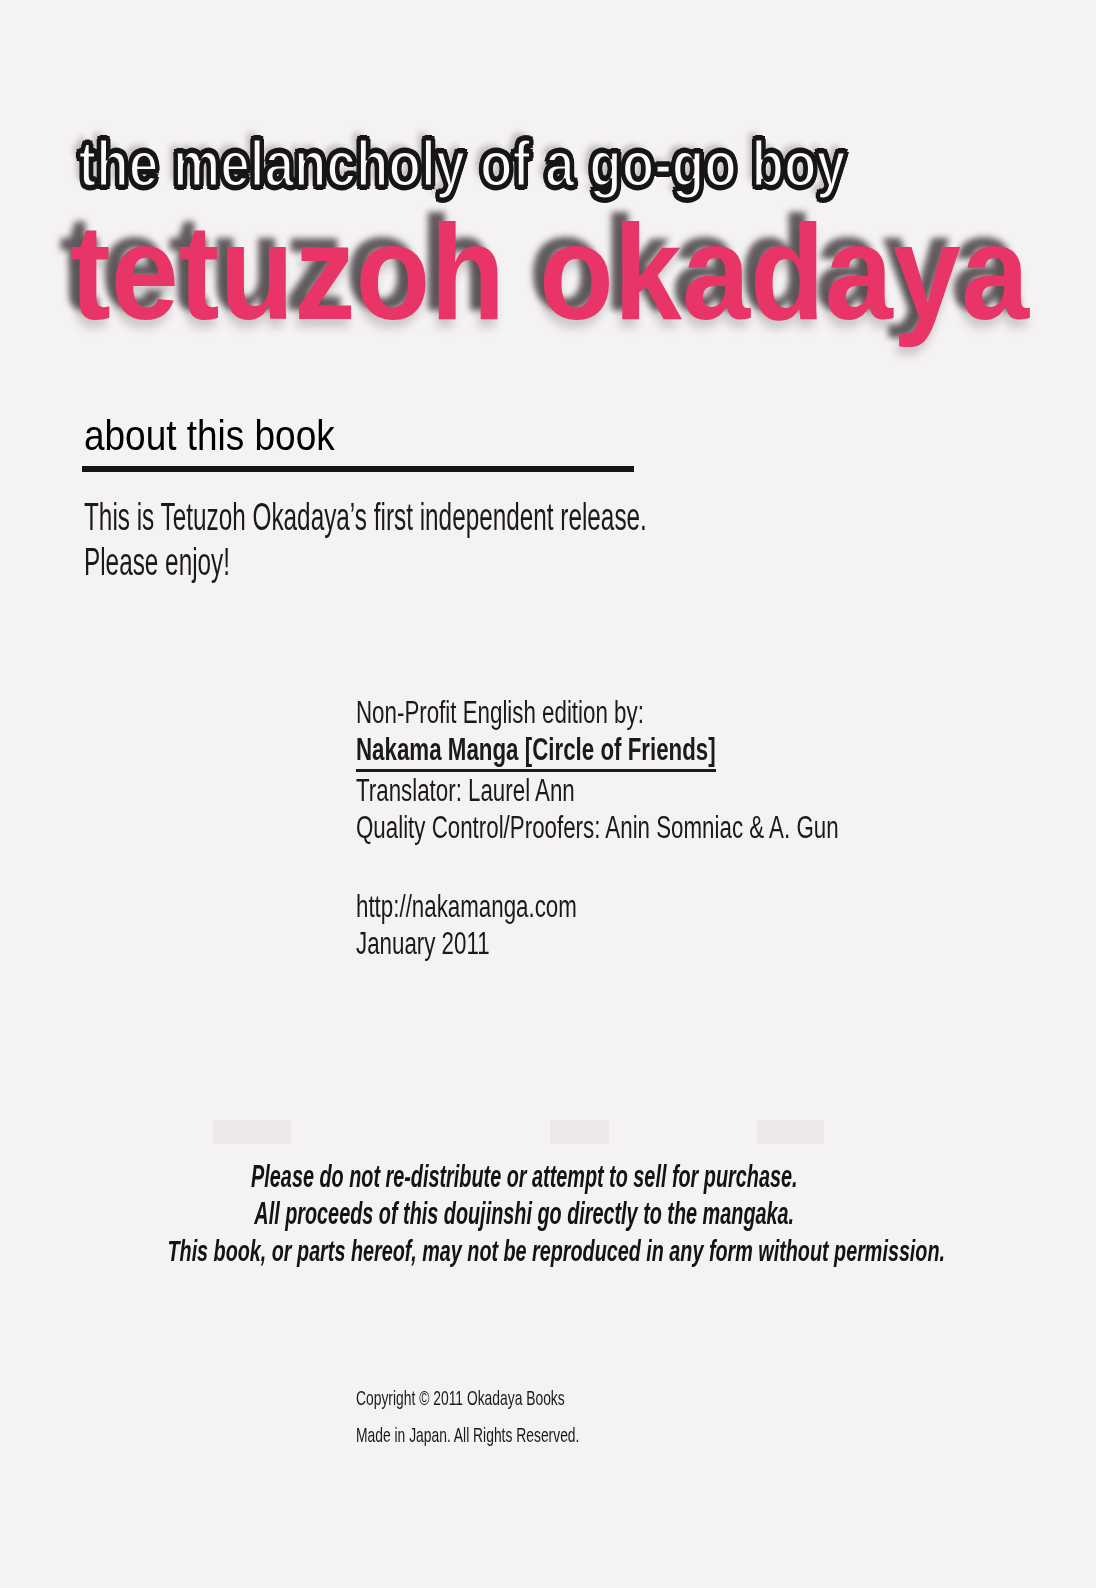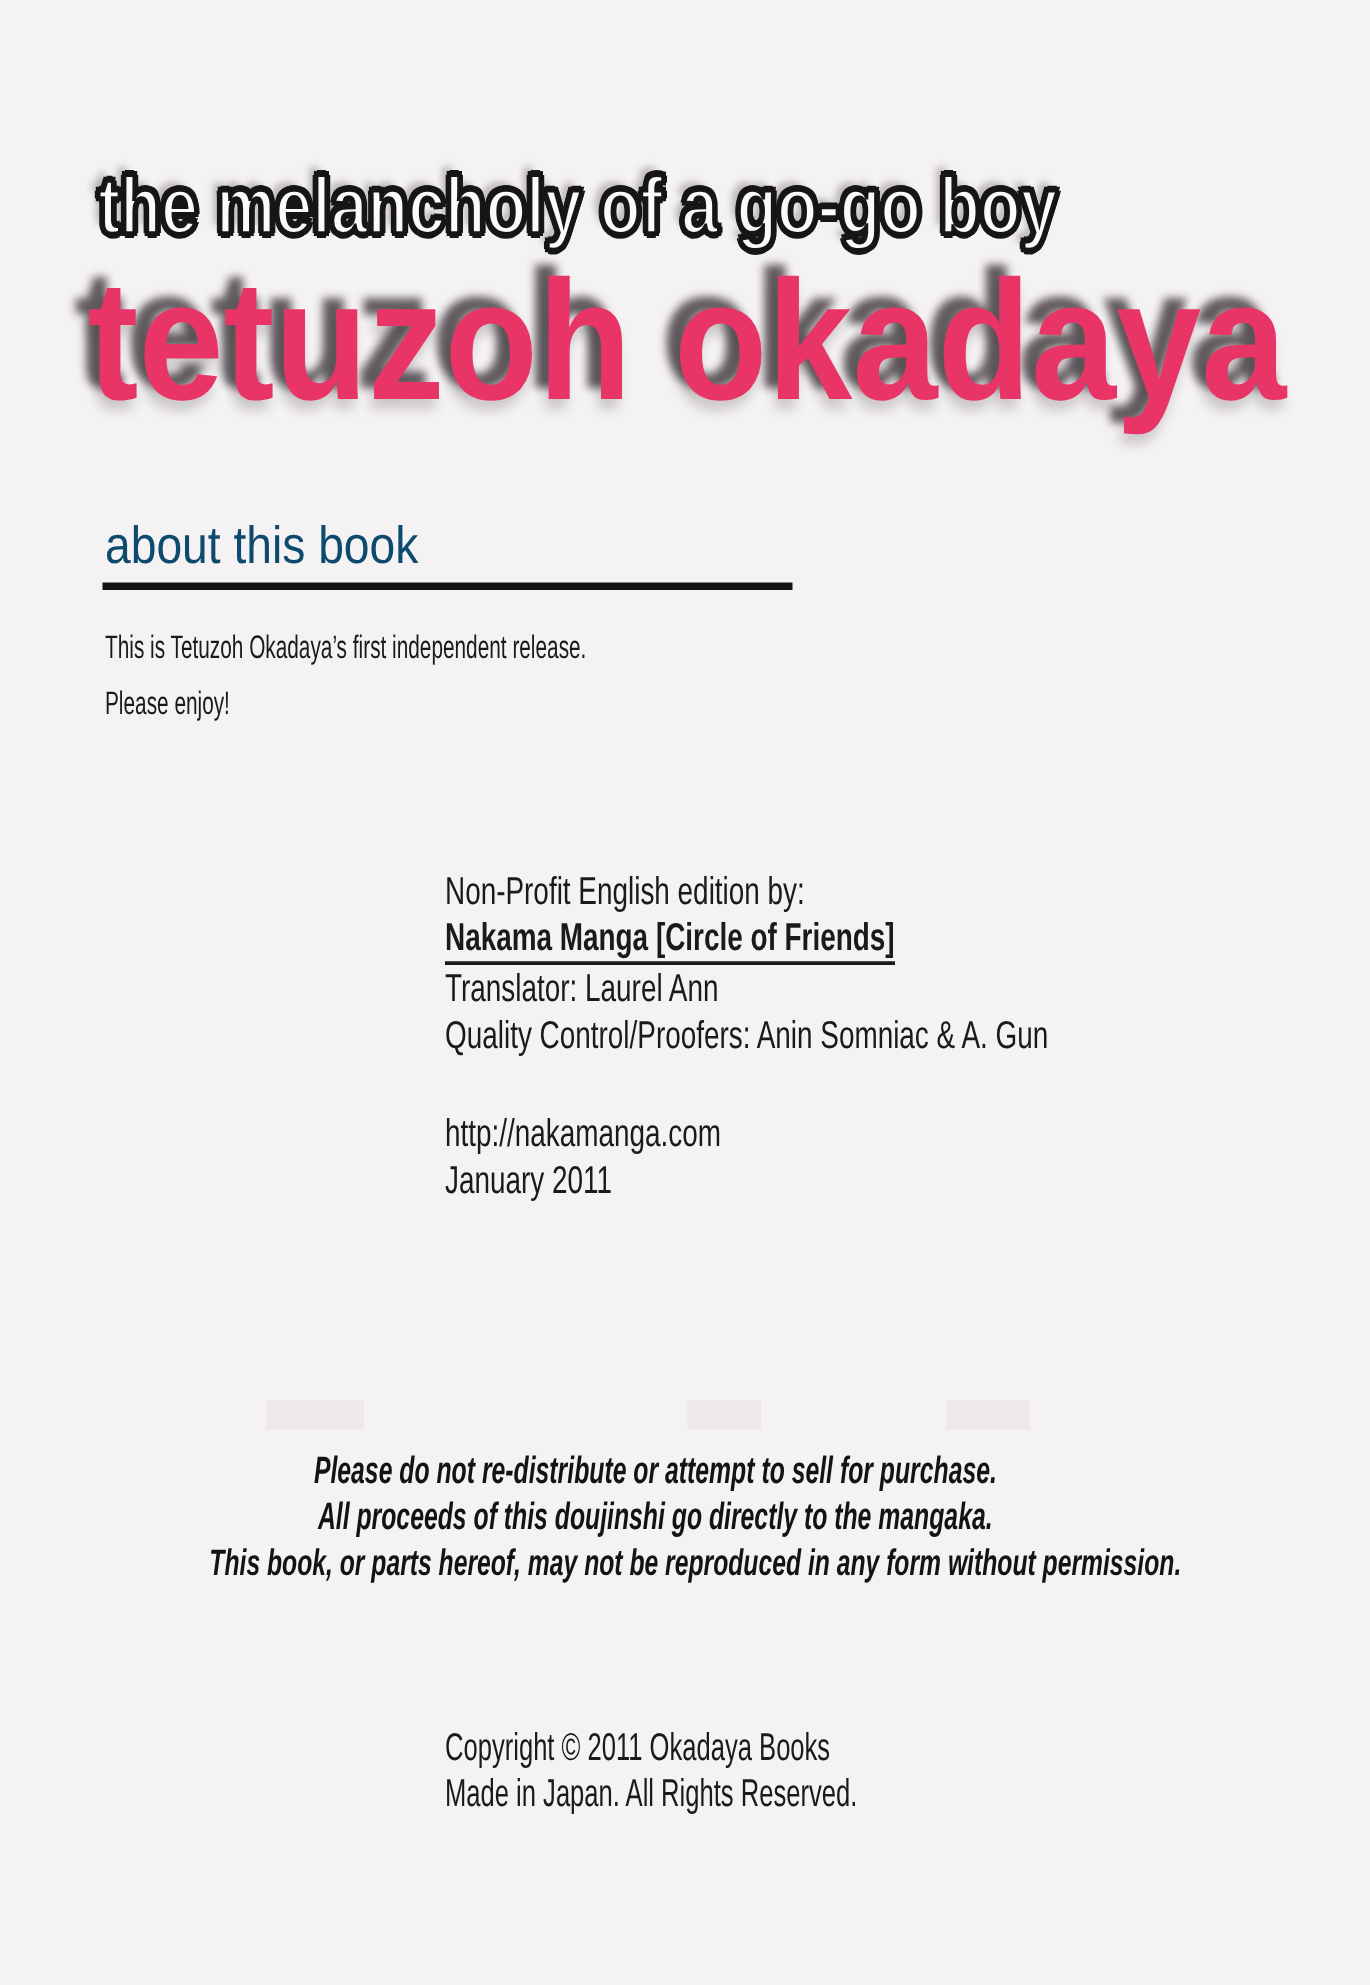--- a/index.html
+++ b/index.html
@@ -53,34 +53,34 @@
     text-shadow:
       -12px -9px 7px rgba(55,48,51,0.78),
       -3px 8px 10px rgba(55,48,51,0.22);
   }
 
   
   .about-heading {
     position: absolute;
     top: 413px; left: 84px;
     font-size: 42px; line-height: 46px;
-    color: #0c4a6e;
+    color: #000000;
     white-space: nowrap;
   }
   .about-heading .t { display: inline-block; transform: scaleX(0.88); transform-origin: 0 50%; }
   .rule {
     position: absolute;
     left: 82px; top: 466px;
     width: 552px; height: 6px;
     background: #161415;
   }
   .about-body {
     position: absolute;
     left: 84px; top: 495px;
-    font-size: 26px; line-height: 45px;
+    font-size: 38px; line-height: 45px;
     color: #1b191a;
     white-space: nowrap;
   }
   .about-body .t { display: inline-block; transform: scaleX(0.64); transform-origin: 0 50%; }
 
   
   .credits {
     position: absolute;
     left: 356px; top: 694px;
     font-size: 31px; line-height: 37px;
@@ -106,21 +106,21 @@
     color: #141213;
     white-space: nowrap;
   }
   .notice .t { display: inline-block; transform: scaleX(0.65); transform-origin: 50% 50%; }
   .notice .small .t { font-size: 29.5px; transform: scaleX(0.67); }
 
   
   .colophon {
     position: absolute;
     left: 356px; top: 1379px;
-    font-size: 31px; line-height: 37px;
+    font-size: 21px; line-height: 37px;
     color: #1b191a;
     white-space: nowrap;
   }
   .colophon .t { display: inline-block; transform: scaleX(0.66); transform-origin: 0 50%; }
 
   
   .ghost {
     position: absolute;
     height: 24px;
     background: rgba(199,183,189,0.16);

